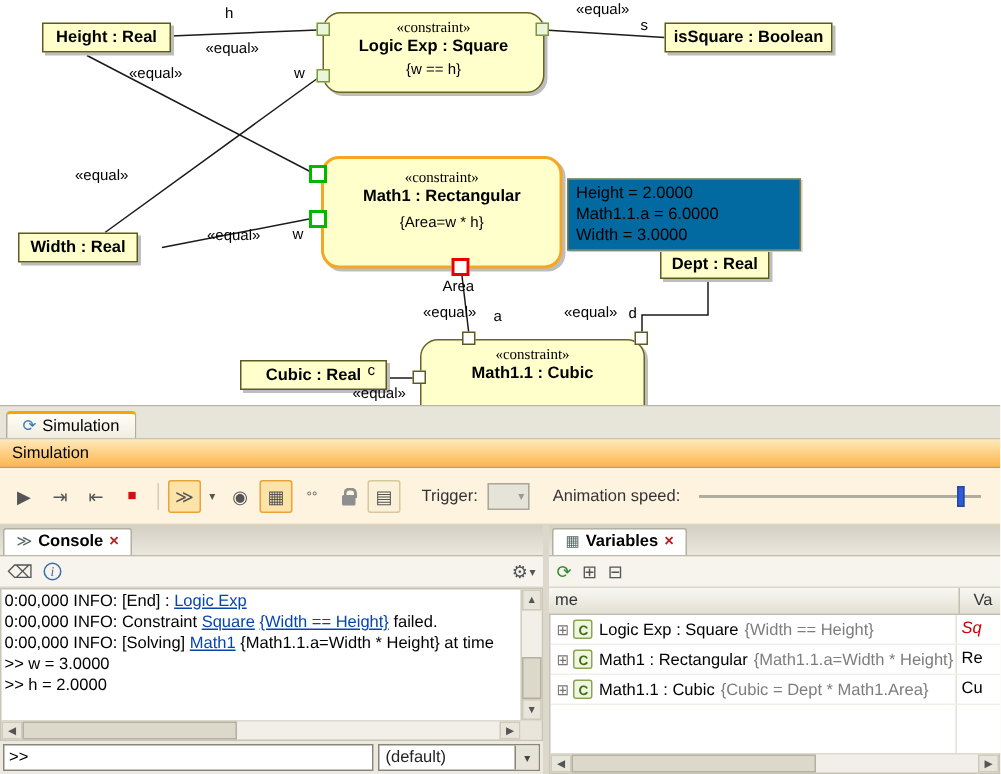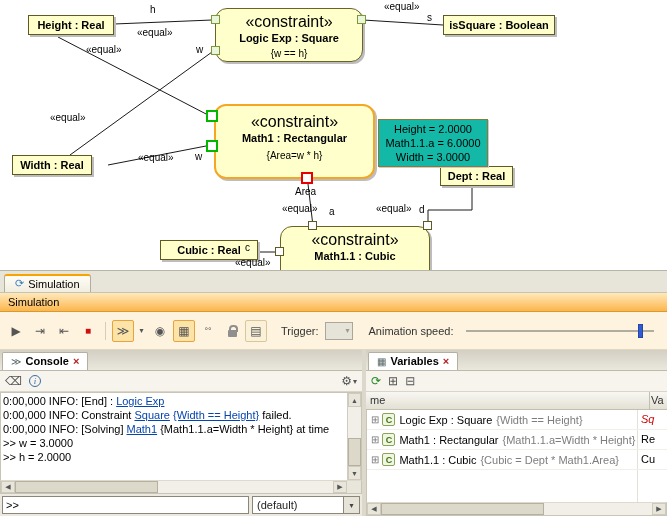--- a/index.html
+++ b/index.html
@@ -7,31 +7,31 @@
   .screen { position:relative; width:667px; height:516px; overflow:hidden; background:#fff; }
 
   
   .diagram { position:absolute; left:0; top:0; width:667px; height:270px; background:#fff; overflow:hidden; }
   .diagram svg { position:absolute; left:0; top:0; }
   .part { position:absolute; background:#ffffcc; border:1px solid #5f5a22; box-shadow:2px 2px 0 #bdbdbd;
           font-size:11px; font-weight:bold; padding:3px 5px; white-space:nowrap; text-align:center; }
   .cblock { position:absolute; background:#ffffcc; border:1px solid #6b6326; border-radius:12px;
             box-shadow:2px 2px 0 #bdbdbd; text-align:center; font-size:11px; padding-top:4px; }
   .cblock.selected { border:2px solid #f5a623; }
-  .stereo { font-size:16px; }
+  .stereo { font-size:10px;font-family:Liberation Serif, serif; }
   .cname { font-weight:bold; margin-top:1px; }
   .cexpr { font-size:10px; margin-top:4px; }
   .elabel { position:absolute; font-size:10px; white-space:nowrap; color:#000; }
   .port { position:absolute; background:#fff; }
   .p-small { width:9px; height:9px; border:1px solid #7a9a3a; background:#eaf5da; }
   .p-green { width:12px; height:12px; border:2px solid #00b800; }
   .p-red   { width:12px; height:12px; border:2px solid #e60000; }
   .p-plain { width:9px; height:9px; border:1px solid #5f5a22; }
-  .note { position:absolute; left:378px; top:119px; width:110px; background:#14b8a6; border:1px solid #8a7a3a;
-          box-shadow:1px 1px 0 #ccc; font-size:11px; line-height:14px; padding:2px 5px; white-space:nowrap;text-align:center; }
+  .note { position:absolute; left:378px; top:119px; width:156px; background:#0369a1; border:1px solid #8a7a3a;
+          box-shadow:1px 1px 0 #ccc; font-size:11px; line-height:14px; padding:2px 5px; white-space:nowrap; }
 
   
   .simpanel { position:absolute; left:0; top:270px; width:667px; height:246px; background:#ece9e0;
               border-top:1px solid #b8b4a6; display:flex; flex-direction:column; }
   .main-tabs { height:22px; background:#e7e4da; display:flex; align-items:flex-end; padding-left:4px;
                border-bottom:1px solid #c6c2b4; flex:0 0 auto; }
   .main-tab { display:flex; align-items:center; gap:4px; background:linear-gradient(#fffdf6,#f1ede0);
               border:1px solid #b0ac9e; border-bottom:none; border-top:2px solid #f7a400;
               padding:1px 10px 2px; font-size:11px; border-radius:3px 3px 0 0; }
   .tab-ic { font-size:11px; color:#3a7abd; }
@@ -93,21 +93,21 @@
   .console-input { flex:1; height:18px; border:1px solid #8a867a; font-size:11px; padding:0 3px;
                    font-family:"Liberation Sans", sans-serif; background:#fff; }
   .combo { width:108px; height:18px; border:1px solid #8a867a; background:#fff; display:flex; align-items:center; font-size:11px; }
   .combo-text { flex:1; padding:0 4px; color:#222; }
   .combo-btn { width:16px; align-self:stretch; background:#e6e3d8; border-left:1px solid #8a867a;
                display:flex; align-items:center; justify-content:center; font-size:8px; color:#444; }
 
   .vars-colheader { height:18px; background:linear-gradient(#f8f7f2,#e3e0d4); border-bottom:1px solid #c2beb0;
                     display:flex; font-size:11px; color:#333; flex:0 0 auto; }
   .col-name { flex:1; padding:2px 4px; }
-  .col-value { width:18px; border-left:1px solid #c2beb0; padding:2px 1px; }
+  .col-value { width:28px; border-left:1px solid #c2beb0; padding:2px 9px; }
   .vars-body { flex:1; background:#fff; border-left:1px solid #c8c4b6; overflow:hidden; position:relative; }
   .vcol-line { position:absolute; top:0; bottom:0; left:270px; width:1px; background:#e4e1d6; }
   .vrow { height:20px; display:flex; align-items:center; border-bottom:1px solid #f0efe8; font-size:11px;
           white-space:nowrap; position:relative; overflow:hidden; }
   .expander { color:#777; font-size:10px; margin:0 3px 0 4px; }
   .cicon { width:13px; height:13px; background:#f0f7e0; border:1px solid #8aa45a; color:#3f7014; font-size:9px;
            font-weight:bold; display:flex; align-items:center; justify-content:center; margin-right:4px;
            border-radius:2px; flex:0 0 auto; }
   .vconstraint { color:#7d7d7d; margin-left:4px; }
   .vvalue { position:absolute; left:271px; right:0; top:0; bottom:0; padding:3px 3px; background:#fff; overflow:hidden; }

